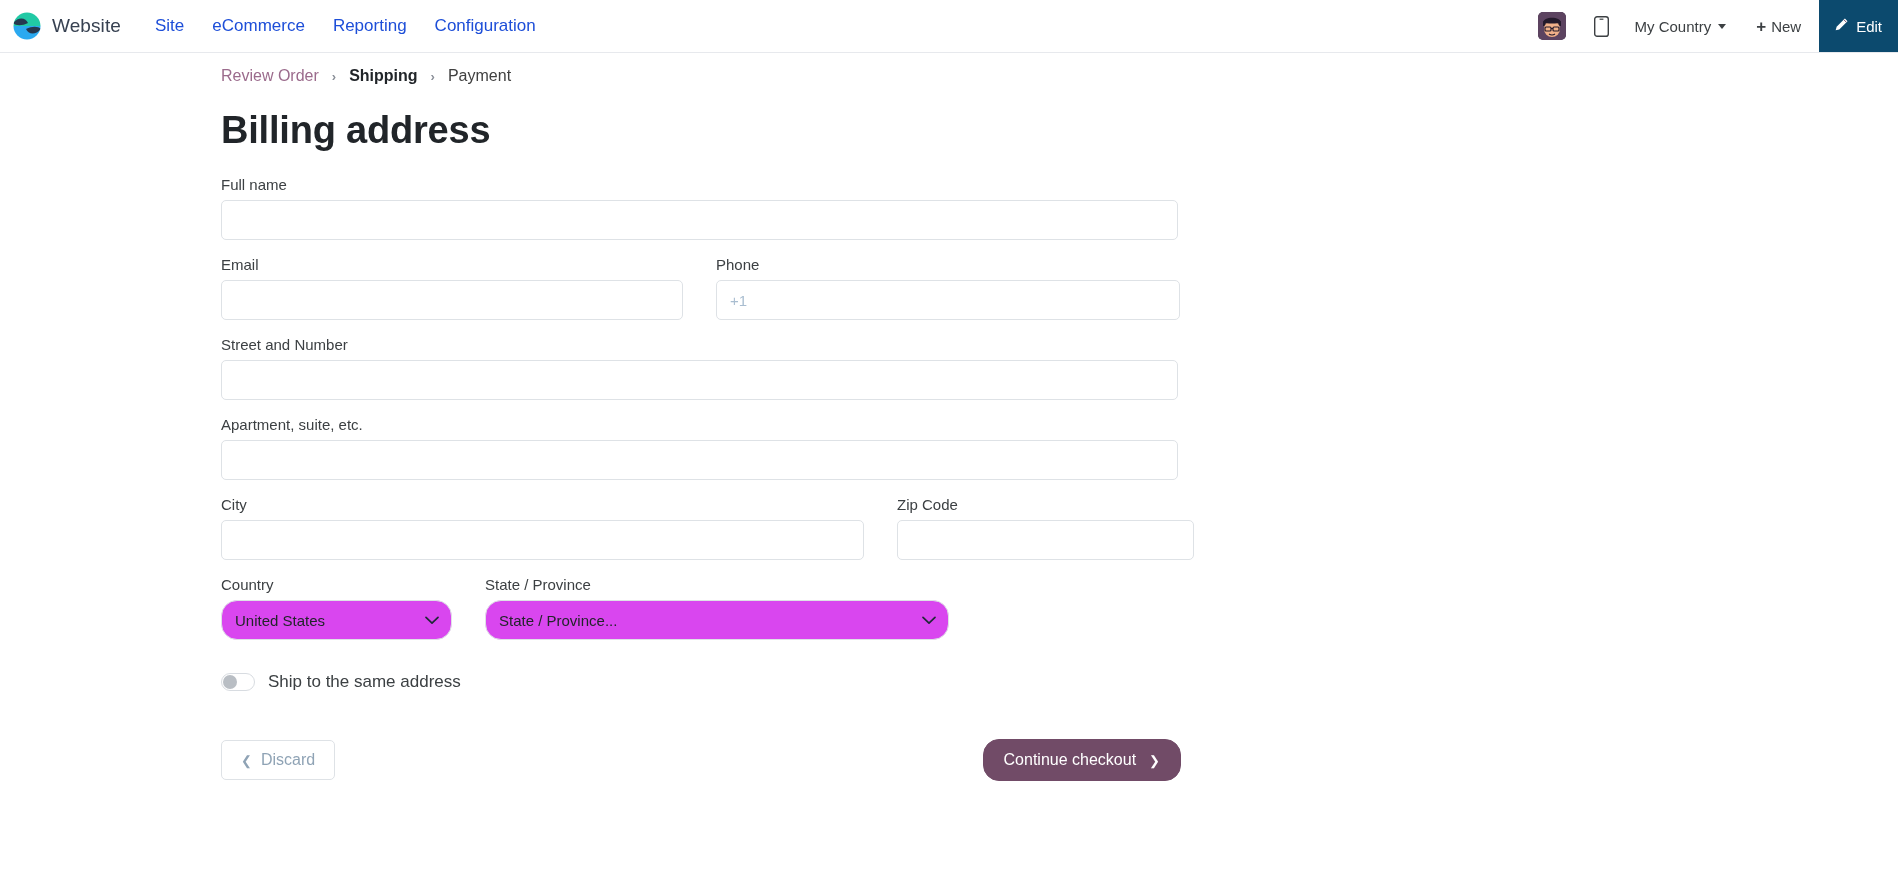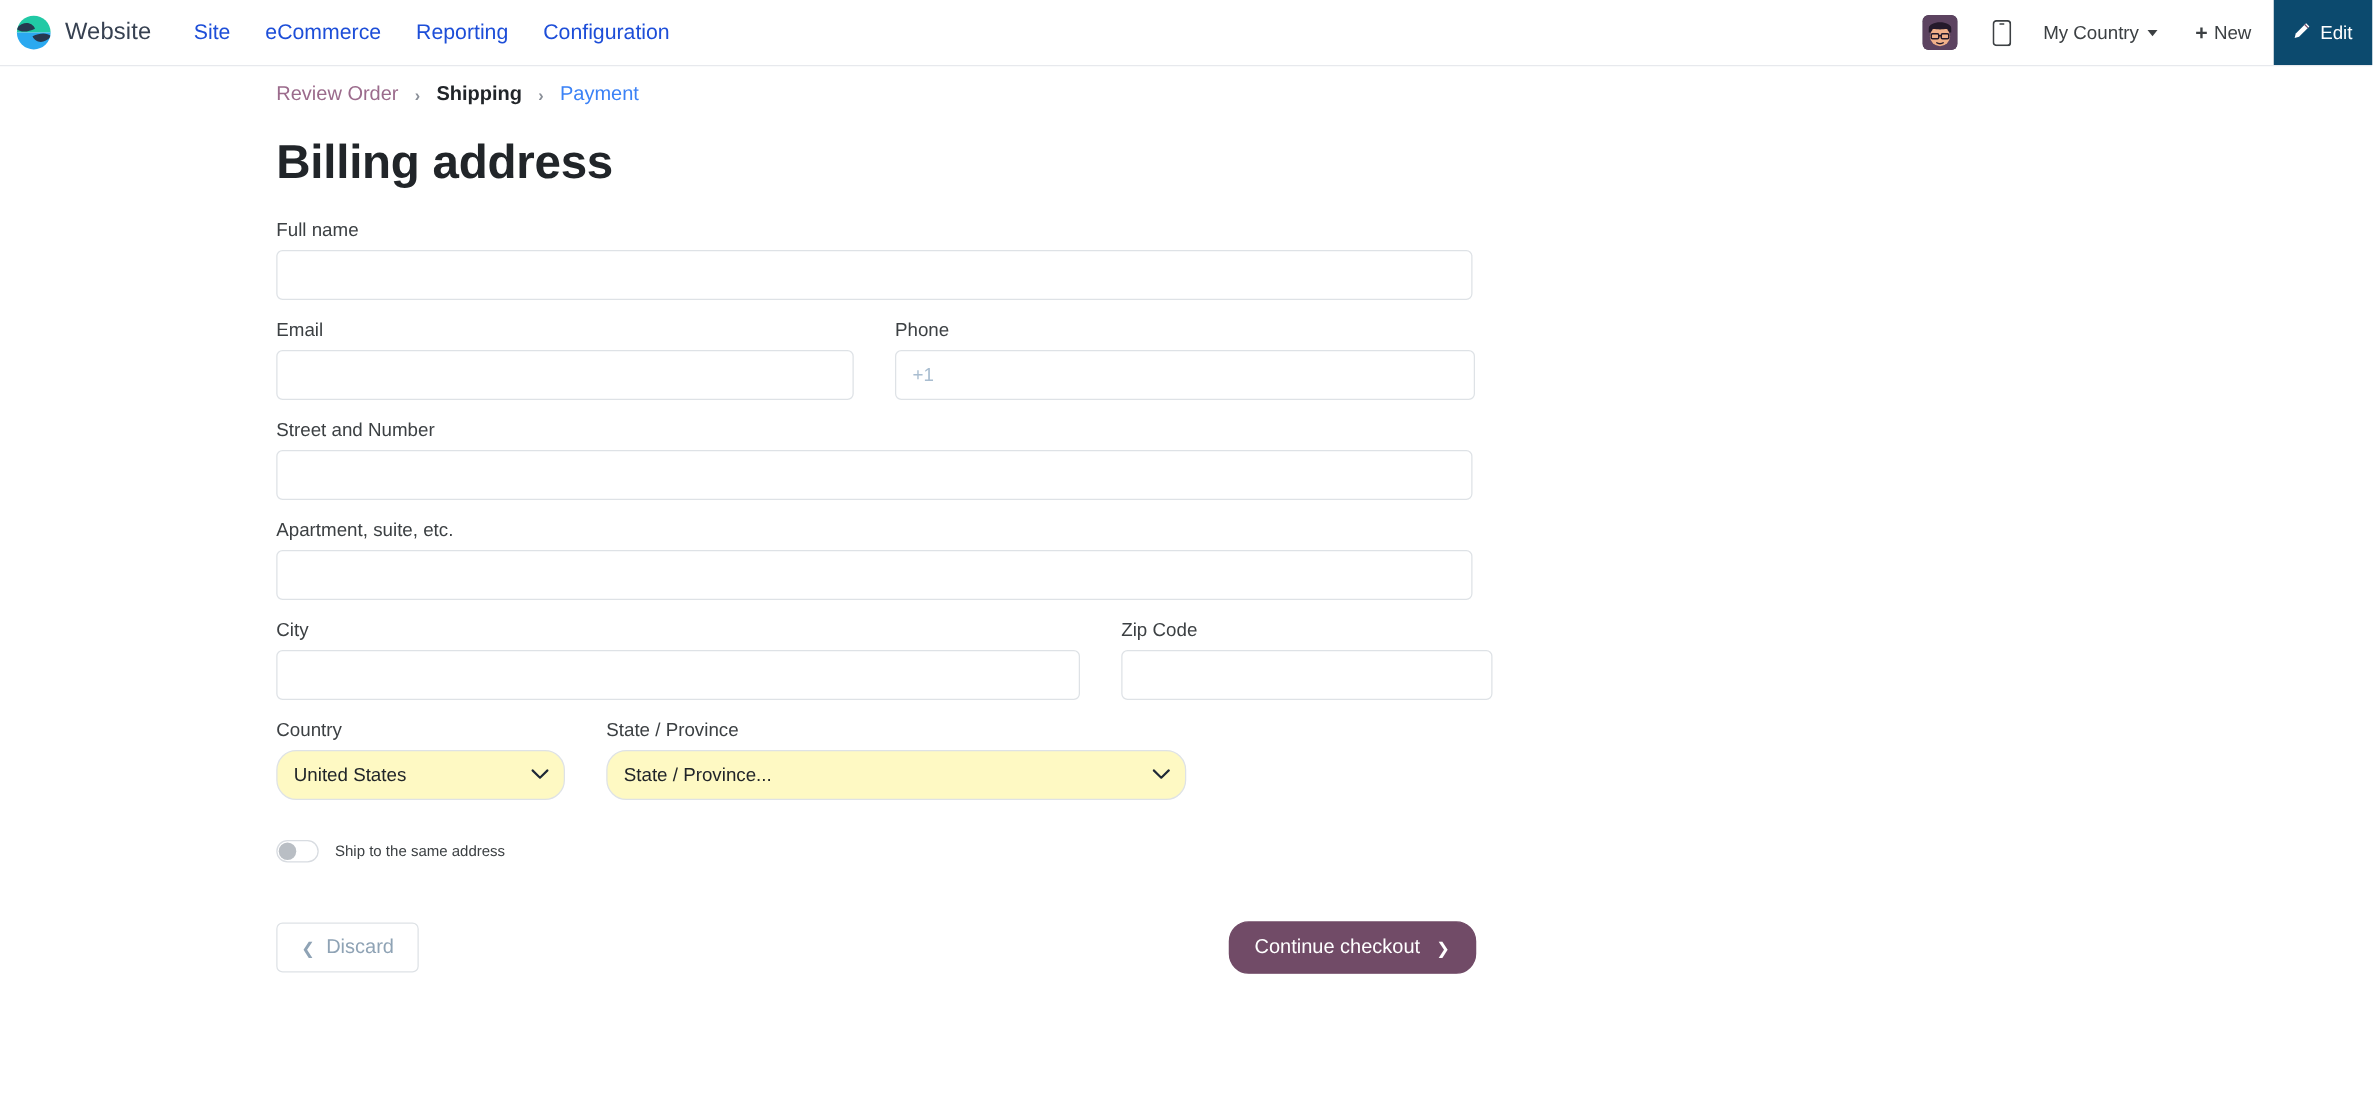--- a/index.html
+++ b/index.html
@@ -119,21 +119,21 @@
 
   .breadcrumb {
     display: flex;
     align-items: center;
     gap: 13px;
     font-size: 16px;
     padding: 14px 0 0 221px;
   }
   .bc-link { color: #9b6b8c; cursor: pointer; }
   .bc-current { color: #212529; font-weight: 700; }
-  .bc-muted { color: #3b82f6; }
+  .bc-muted { color: #404040; }
   .bc-sep {
     color: #8a8f98;
     font-size: 13px;
     font-weight: 700;
   }
 
   .page-title {
     font-size: 38px;
     font-weight: 700;
     color: #212529;
@@ -179,21 +179,21 @@
   .gap-email { margin-right: 33px; }
   .gap-city  { margin-right: 33px; }
   .gap-country { margin-right: 33px; }
 
   
   .select-wrap { position: relative; display: inline-block; }
   .select {
     height: 40px;
     border: 1px solid #dee2e6;
     border-radius: 16px;
-    background: #fef9c3;
+    background: #d946ef;
     padding: 6px 34px 6px 13px;
     font-size: 15px;
     color: #212529;
     font-family: "Liberation Sans", sans-serif;
     width: 100%;
     appearance: none;
     -webkit-appearance: none;
     outline: none;
     cursor: pointer;
   }
@@ -221,21 +221,21 @@
     cursor: pointer;
     flex: 0 0 auto;
   }
   .toggle .knob {
     position: absolute;
     width: 14px; height: 14px;
     border-radius: 50%;
     background: #b9bec4;
     top: 1px; left: 1px;
   }
-  .toggle-label { font-size: 12px; color: #3c4043; }
+  .toggle-label { font-size: 17px; color: #3c4043; }
 
   
   .btn-row {
     display: flex;
     align-items: center;
     margin-top: 47px;
   }
   .btn-discard {
     border: 1px solid #dee2e6;
     background: #fff;

